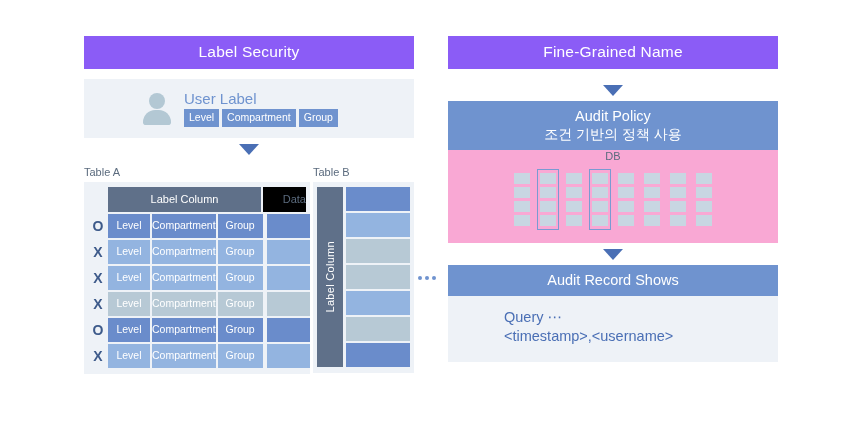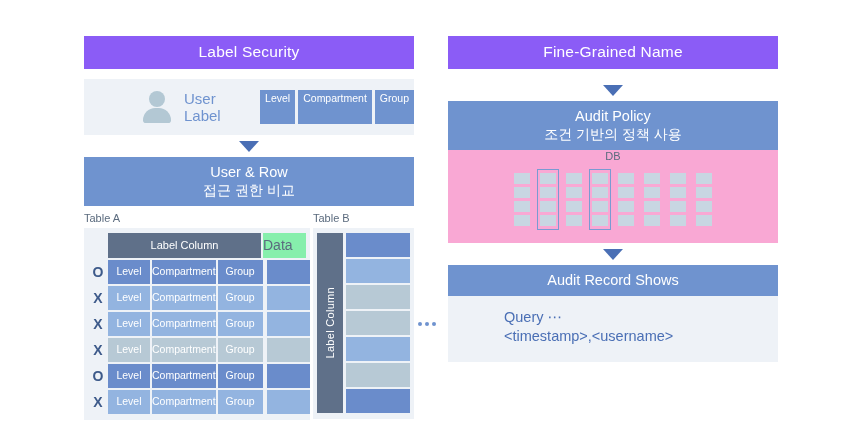--- a/index.html
+++ b/index.html
@@ -58,21 +58,21 @@
     width:30px;height:32px;position:relative;flex:0 0 auto;
   }
   .avatar .head{
     position:absolute;left:7px;top:0;width:16px;height:16px;
     border-radius:50%;background:#b3c8d4;
   }
   .avatar .body{
     position:absolute;left:1px;top:17px;width:28px;height:15px;
     border-radius:13px 13px 3px 3px;background:#b3c8d4;
   }
-  .user-texts{display:flex;gap:12px;}
+  .user-texts{display:flex;flex-direction:column;gap:2px;}
   .user-title{
     color:#6f93cf;font-size:15px;line-height:17px;
   }
   .chips{display:flex;gap:3px;}
   .chip{
     background:#6f93cf;color:#ffffff;
     font-size:10.5px;line-height:13px;
     padding:2px 5px 3px;
     white-space:nowrap;
   }
@@ -114,22 +114,22 @@
     padding:5px 4px 6px 4px;
     width:226px;
   }
   .thead{display:flex;margin-left:20px;gap:2px;}
   .th-label{
     flex:1;background:#5f7089;color:#ffffff;
     font-size:11px;text-align:center;line-height:14px;
     padding:5px 0 6px;
   }
   .th-data{
-    width:43px;background:#86efac;color:#5b6b7e;
-    font-size:14px;text-align:left;line-height:14px;
+    width:43px;background:#000000;color:#5b6b7e;
+    font-size:11px;text-align:right;line-height:14px;
     padding:5px 0 6px;
   }
   .trow{display:flex;align-items:stretch;margin-top:2px;}
   .mark{
     width:20px;flex:0 0 20px;
     display:flex;align-items:center;justify-content:center;
     color:#3d5a8a;font-size:14px;font-weight:bold;
   }
   .cells{display:flex;flex:1;gap:2px;}
   .cell{
@@ -230,24 +230,20 @@
             <span class="chip">Group</span>
           </div>
         </div>
       </div>
     </div>
 
     <div class="arrow-wrap">
       <div class="arrow"></div>
     </div>
 
-    <div class="sub-bar">
-      <span class="en">User &amp; Row</span>
-      <span class="ko">접근 권한 비교</span>
-    </div>
 
     <div style="height:6px"></div>
 
     <div class="tables-area">
 
       <div class="tableA-wrap">
         <div class="tbl-caption">Table A</div>
         <div class="tableA-box">
           <div class="thead">
             <div class="th-label">Label Column</div>

